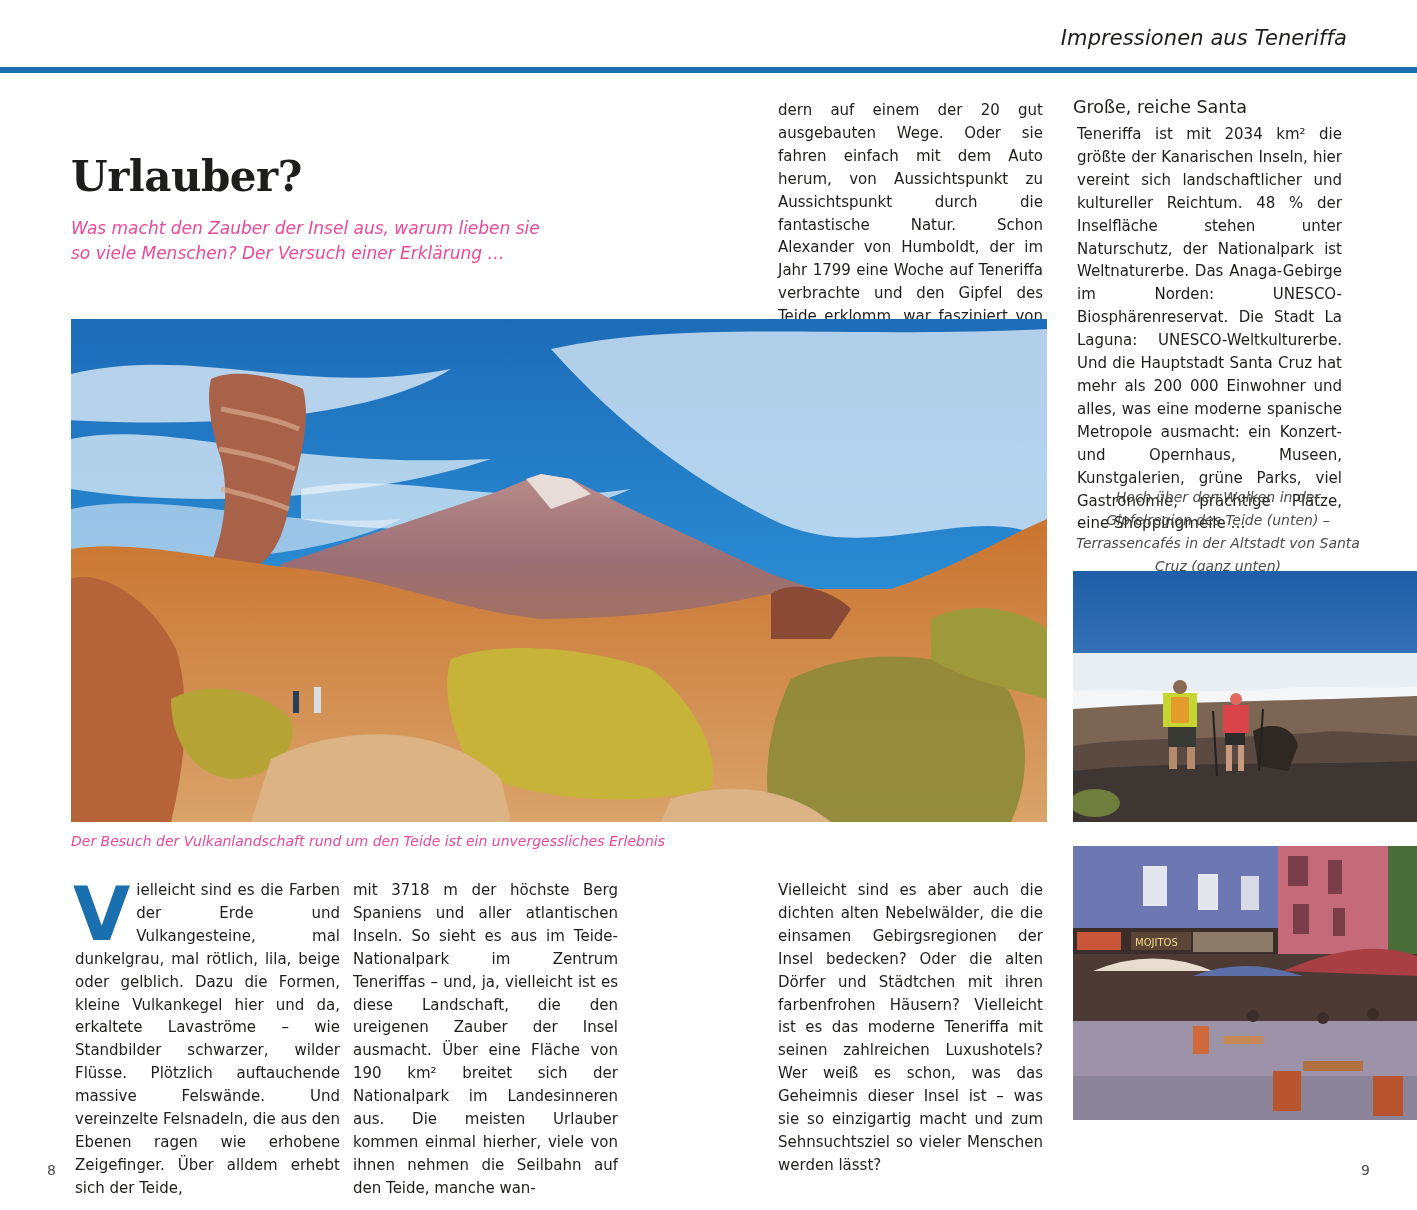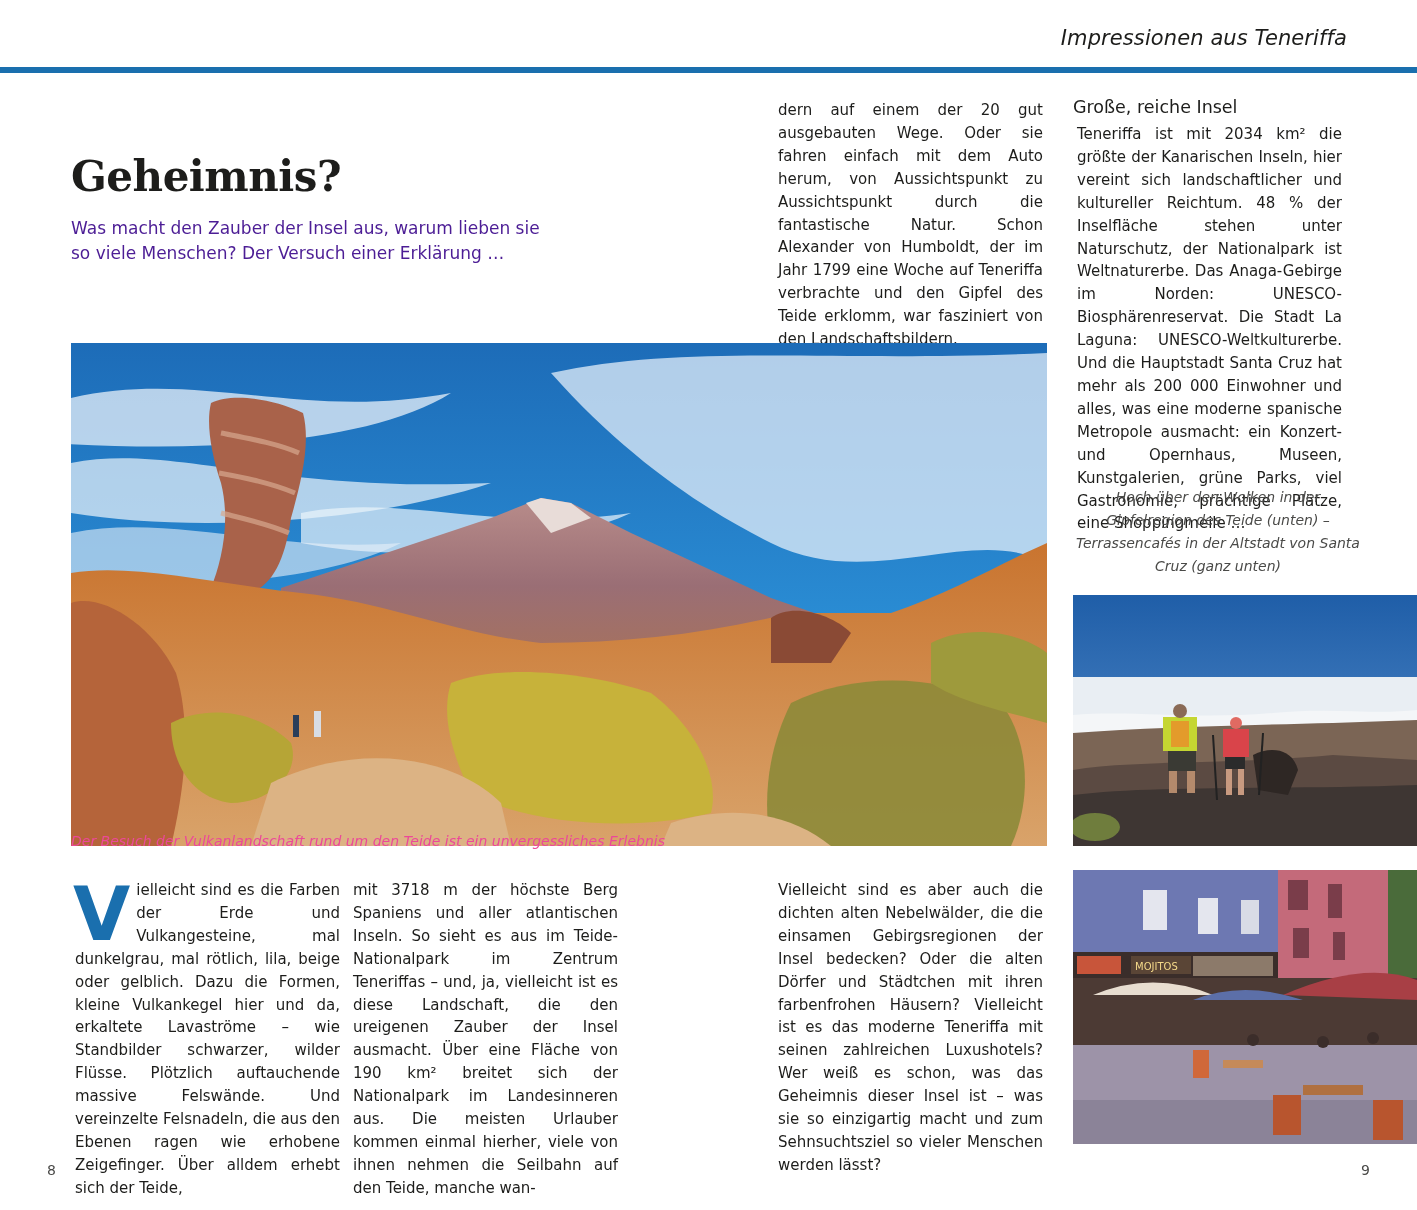--- a/index.html
+++ b/index.html
@@ -3,30 +3,30 @@
 <meta charset="utf-8">
 <style>
   * { box-sizing: border-box; margin: 0; padding: 0; }
   html, body { width: 1417px; height: 1210px; background: #ffffff; overflow: hidden; }
   body { position: relative; font-family: "DejaVu Sans", "Liberation Sans", sans-serif; color: #1d1d1b; }
 
   .running-head { position: absolute; top: 26px; right: 70px; font-size: 21px; color: #1d1d1b; letter-spacing: 0.1px; font-style: italic; }
   .top-rule { position: absolute; top: 67px; left: 0; width: 1417px; height: 6px; background: #1a6fae; }
 
   .headline { position: absolute; left: 71px; top: 96px; width: 600px; font-family: "DejaVu Serif", "Liberation Serif", serif; font-weight: bold; font-size: 42px; line-height: 54px; color: #1d1d1b; letter-spacing: -0.5px; }
-  .intro { position: absolute; left: 71px; top: 216px; width: 470px; font-size: 17px; line-height: 25px; color: #4c1d95; }
+  .intro { position: absolute; left: 71px; top: 216px; width: 470px; font-style: italic; font-size: 17px; line-height: 25px; color: #ec4899; }
 
   .col { position: absolute; font-size: 15px; line-height: 22.9px; text-align: justify; color: #1d1d1b; hyphens: manual; }
   .col p { margin: 4px; }
   .col-top-mid { left: 774px; top: 95px; width: 273px; }
   .col-right { left: 1073px; top: 95px; width: 273px; }
   .col-right h3 { font-size: 17.5px; font-weight: normal; line-height: 24px; margin-bottom: 0; color: #1d1d1b; }
   .side-caption { position: absolute; left: 1073px; top: 486px; width: 290px; font-style: italic; font-size: 14px; line-height: 22.9px; color: #4a4a48; text-align: center; }
 
-  .photo { position: absolute; overflow: hidden; margin-top: 24px; }
+  .photo { position: absolute; overflow: hidden; }
   .photo svg { display: block; width: 100%; height: 100%; }
   .photo-main { left: 71px; top: 319px; width: 976px; height: 503px; }
   .photo-hikers { left: 1073px; top: 571px; width: 344px; height: 251px; }
   .photo-cafe { left: 1073px; top: 846px; width: 344px; height: 274px; }
 
   .main-caption { position: absolute; left: 71px; top: 830px; width: 900px; font-style: italic; font-size: 14px; line-height: 22px; color: #ec4899; }
 
   .col-b1 { left: 71px; top: 875px; width: 273px; }
   .col-b2 { left: 349px; top: 875px; width: 273px; }
   .col-b3 { left: 774px; top: 875px; width: 273px; }
@@ -37,30 +37,30 @@
   .folio-right { left: 1361px; }
 </style>
 </head>
 <body>
 
 <div class="running-head">Impressionen aus Teneriffa</div>
 <div class="top-rule"></div>
 
 <h1 class="headline">
   <br>
-  <span>Geheimnis?</span>
+  <span>Urlauber?</span>
 </h1>
 <p class="intro">Was macht den Zauber der Insel aus, warum lieben sie so viele Menschen? Der Versuch einer Erklärung …</p>
 
 <div class="col col-top-mid">
   <p>dern auf einem der 20 gut ausgebauten Wege. Oder sie fahren einfach mit dem Auto herum, von Aussichtspunkt zu Aussichtspunkt durch die fantastische Natur. Schon Alexander von Humboldt, der im Jahr 1799 eine Woche auf Teneriffa verbrachte und den Gipfel des Teide erklomm, war fasziniert von den Landschaftsbildern.</p>
 </div>
 
 <div class="col col-right">
-  <h3>Große, reiche Insel</h3>
+  <h3>Große, reiche Santa</h3>
   <p>Teneriffa ist mit 2034 km² die größte der Kanarischen Inseln, hier vereint sich landschaftlicher und kultureller Reichtum. 48 % der Inselfläche stehen unter Naturschutz, der Nationalpark ist Weltnaturerbe. Das Anaga-Gebirge im Norden: UNESCO-Biosphärenreservat. Die Stadt La Laguna: UNESCO-Weltkulturerbe. Und die Hauptstadt Santa Cruz hat mehr als 200 000 Einwohner und alles, was eine moderne spanische Metropole ausmacht: ein Konzert- und Opernhaus, Museen, Kunstgalerien, grüne Parks, viel Gastronomie, prächtige Plätze, eine Shoppingmeile …</p>
 </div>
 <p class="side-caption">Hoch über den Wolken in der Gipfelregion des Teide (unten) – Terrassencafés in der Altstadt von Santa Cruz (ganz unten)</p>
 
 <div class="photo photo-main">
   <svg viewBox="0 0 976 503" preserveAspectRatio="none">
     <defs>
       <linearGradient id="sky" x1="0" y1="0" x2="0" y2="1">
         <stop offset="0" stop-color="#1d6cb8"></stop>
         <stop offset="0.6" stop-color="#2b8fd6"></stop>

